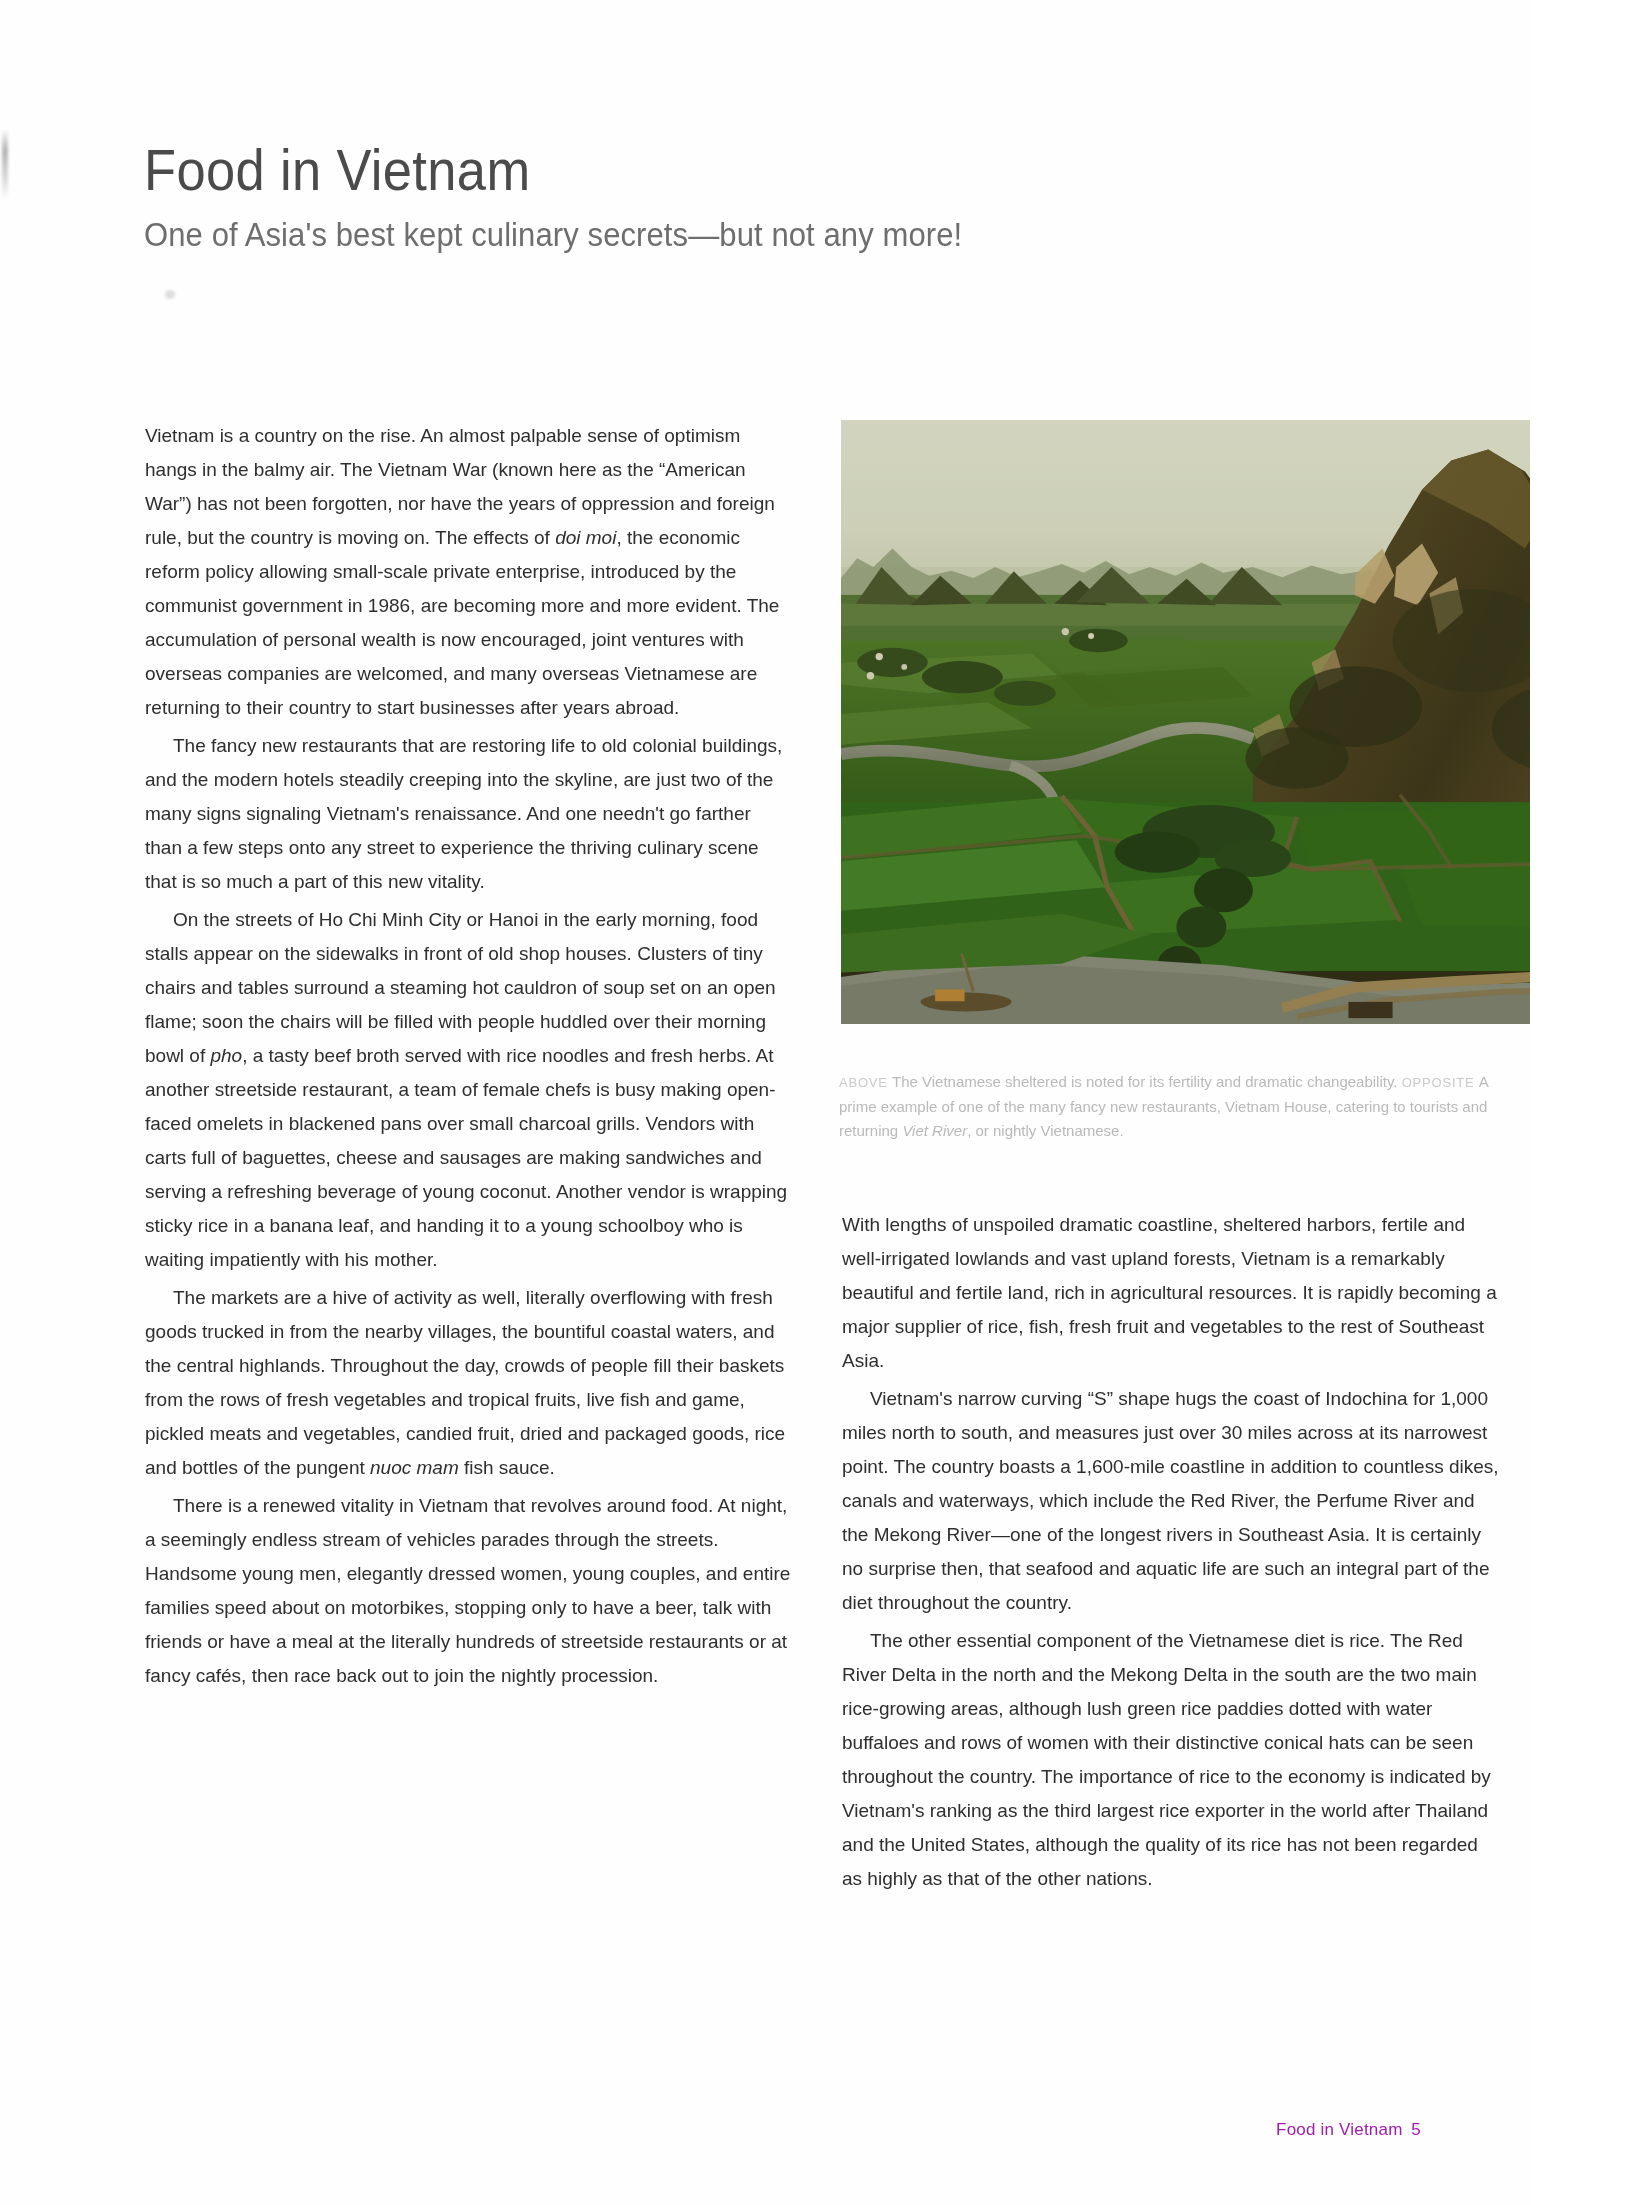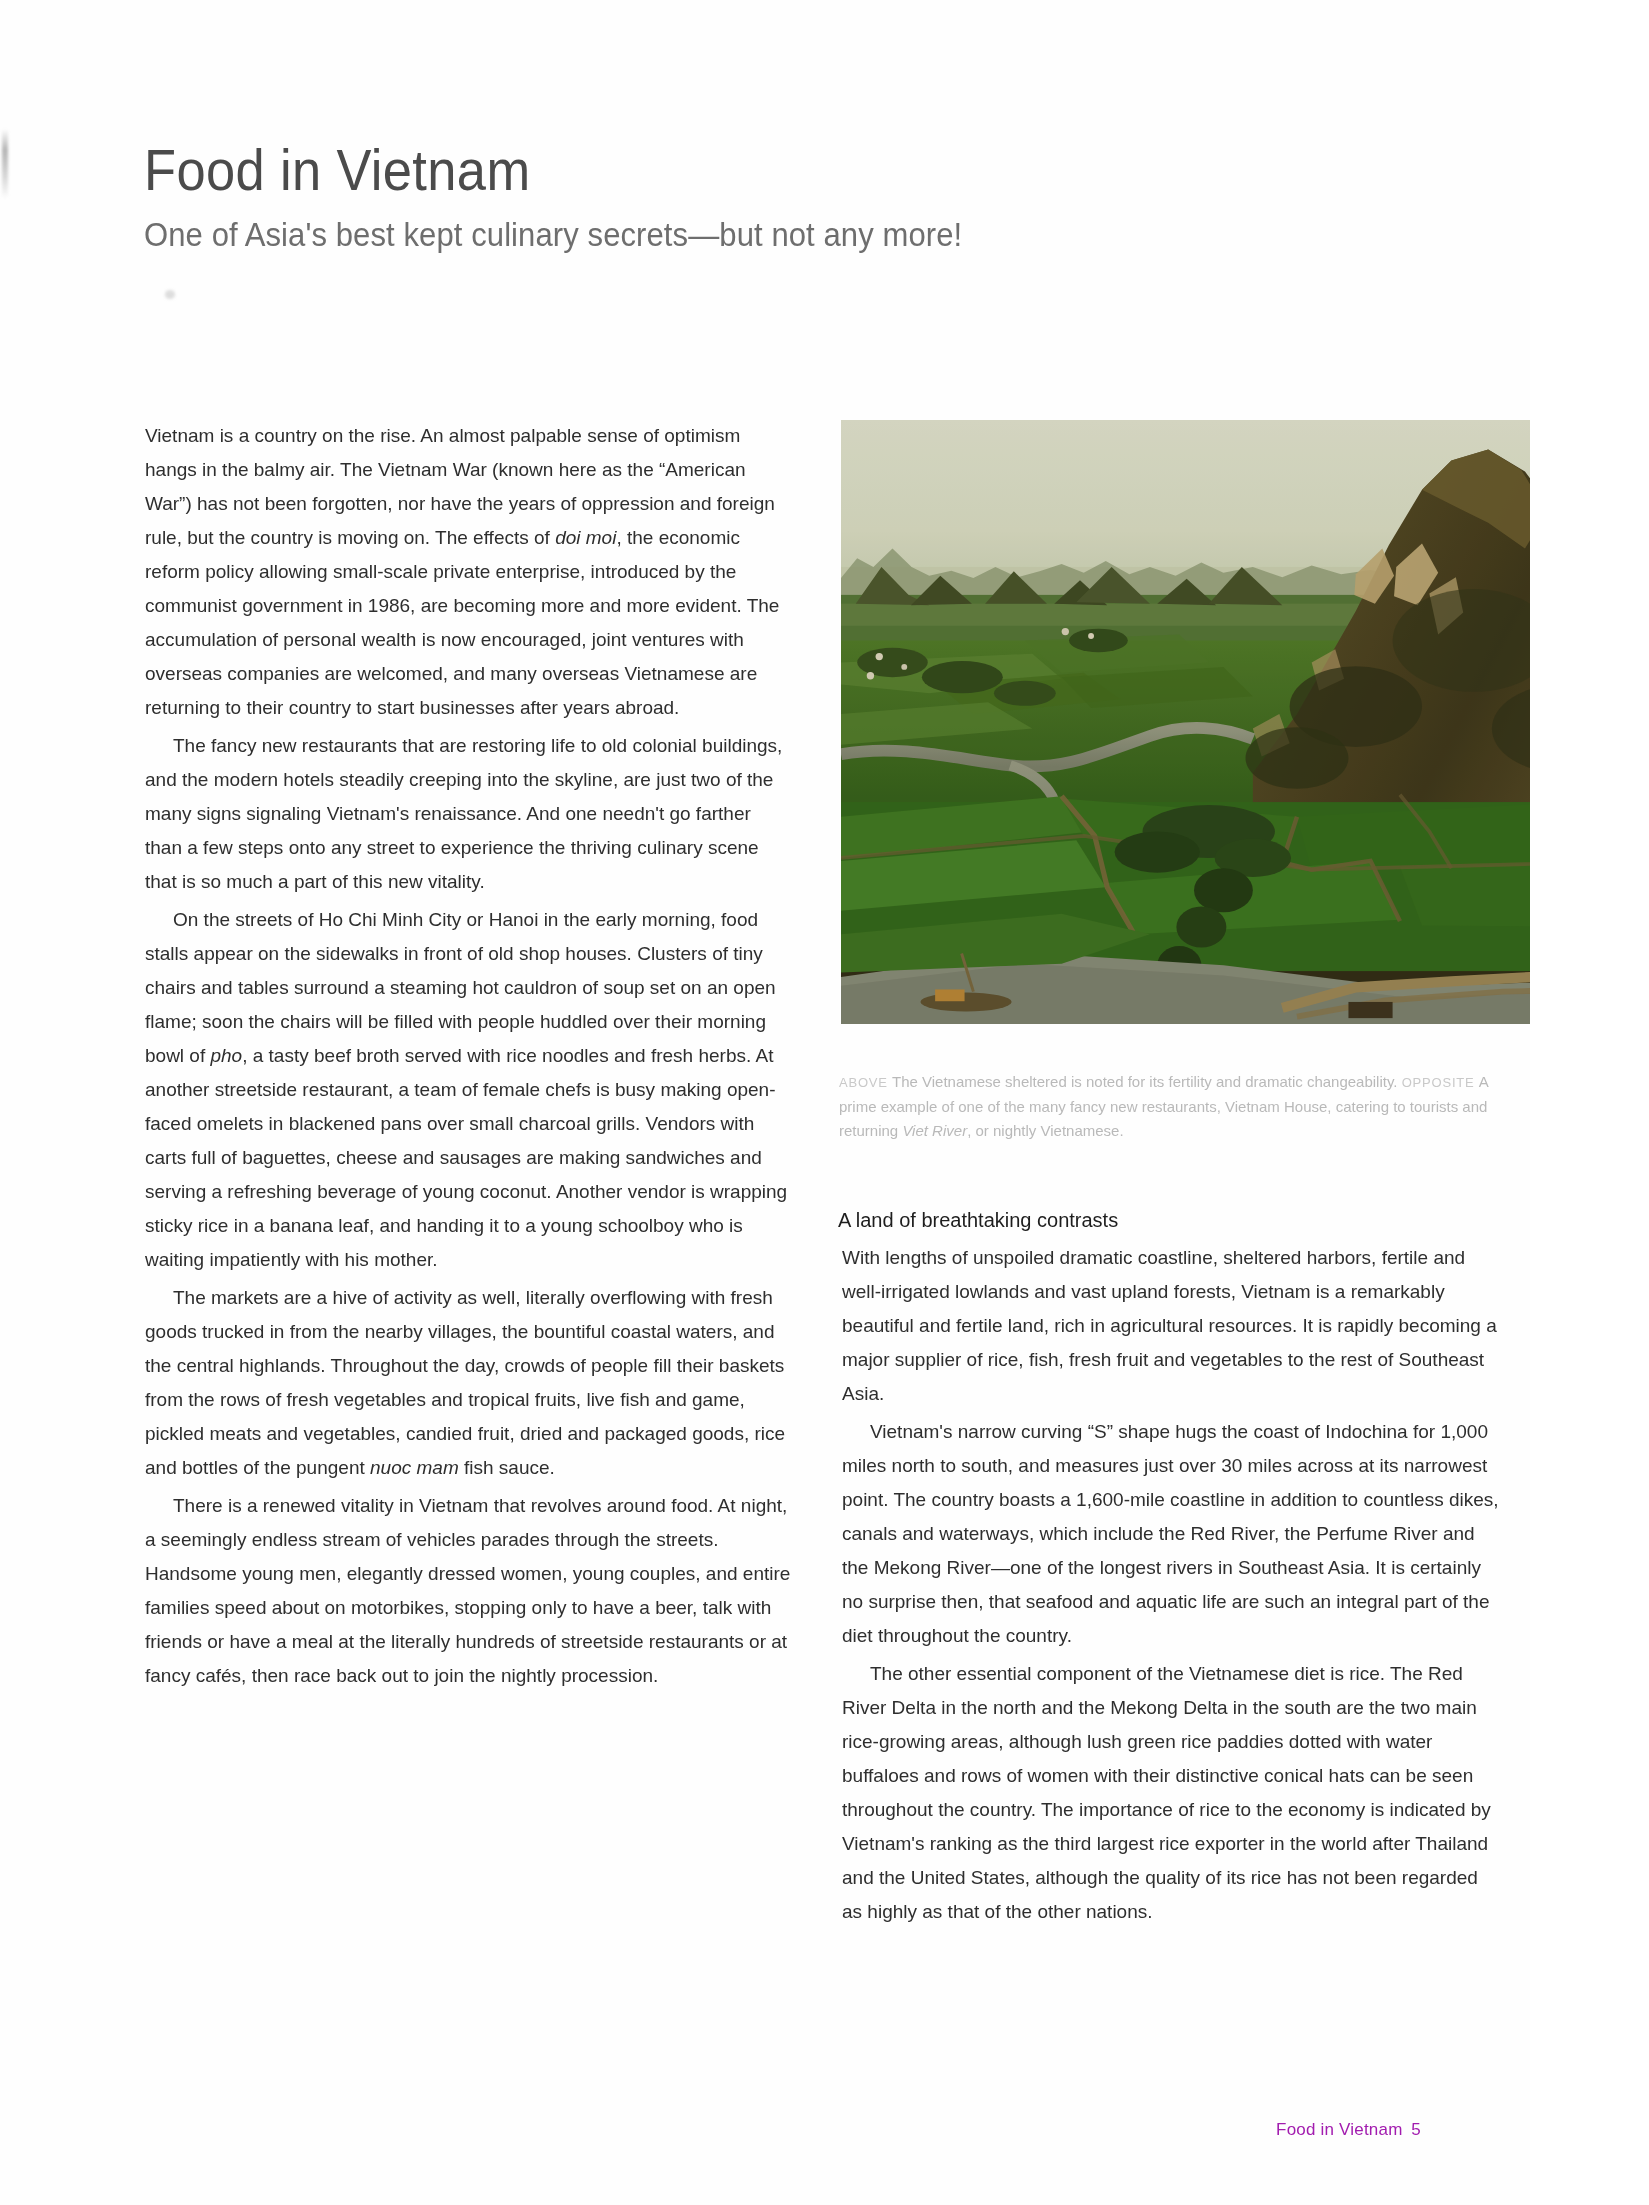--- a/index.html
+++ b/index.html
@@ -295,21 +295,20 @@
 
   <div class="col col-left">
     <p id="lp0">Vietnam is a country on the rise. An almost palpable sense of optimism hangs in the balmy air. The Vietnam War (known here as the “American War”) has not been forgotten, nor have the years of oppression and foreign rule, but the country is moving on. The effects of <em>doi moi</em>, the economic reform policy allowing small-scale private enterprise, introduced by the communist government in 1986, are becoming more and more evident. The accumulation of personal wealth is now encouraged, joint ventures with overseas companies are welcomed, and many overseas Vietnamese are returning to their country to start businesses after years abroad.</p>
     <p class="indent">The fancy new restaurants that are restoring life to old colonial buildings, and the modern hotels steadily creeping into the skyline, are just two of the many signs signaling Vietnam's renaissance. And one needn't go farther than a few steps onto any street to experience the thriving culinary scene that is so much a part of this new vitality.</p>
     <p class="indent" id="lp2">On the streets of Ho Chi Minh City or Hanoi in the early morning, food stalls appear on the sidewalks in front of old shop houses. Clusters of tiny chairs and tables surround a steaming hot cauldron of soup set on an open flame; soon the chairs will be filled with people huddled over their morning bowl of <em>pho</em>, a tasty beef broth served with rice noodles and fresh herbs. At another streetside restaurant, a team of female chefs is busy making open-faced omelets in blackened pans over small charcoal grills. Vendors with carts full of baguettes, cheese and sausages are making sandwiches and serving a refreshing beverage of young coconut. Another vendor is wrapping sticky rice in a banana leaf, and handing it to a young schoolboy who is waiting impatiently with his mother.</p>
     <p class="indent" id="lp3">The markets are a hive of activity as well, literally overflowing with fresh goods trucked in from the nearby villages, the bountiful coastal waters, and the central highlands. Throughout the day, crowds of people fill their baskets from the rows of fresh vegetables and tropical fruits, live fish and game, pickled meats and vegetables, candied fruit, dried and packaged goods, rice and bottles of the pungent <em>nuoc mam</em> fish sauce.</p>
     <p class="indent">There is a renewed vitality in Vietnam that revolves around food. At night, a seemingly endless stream of vehicles parades through the streets. Handsome young men, elegantly dressed women, young couples, and entire families speed about on motorbikes, stopping only to have a beer, talk with friends or have a meal at the literally hundreds of streetside restaurants or at fancy cafés, then race back out to join the nightly procession.</p>
   </div>
 
   <div class="col col-right">
-    <h2 class="section-head">A land of breathtaking contrasts</h2>
     <p>With lengths of unspoiled dramatic coastline, sheltered harbors, fertile and well-irrigated lowlands and vast upland forests, Vietnam is a remarkably beautiful and fertile land, rich in agricultural resources. It is rapidly becoming a major supplier of rice, fish, fresh fruit and vegetables to the rest of Southeast Asia.</p>
     <p class="indent">Vietnam's narrow curving “S” shape hugs the coast of Indochina for 1,000 miles north to south, and measures just over 30 miles across at its narrowest point. The country boasts a 1,600-mile coastline in addition to countless dikes, canals and waterways, which include the Red River, the Perfume River and the Mekong River—one of the longest rivers in Southeast Asia. It is certainly no surprise then, that seafood and aquatic life are such an integral part of the diet throughout the country.</p>
     <p class="indent">The other essential component of the Vietnamese diet is rice. The Red River Delta in the north and the Mekong Delta in the south are the two main rice-growing areas, although lush green rice paddies dotted with water buffaloes and rows of women with their distinctive conical hats can be seen throughout the country. The importance of rice to the economy is indicated by Vietnam's ranking as the third largest rice exporter in the world after Thailand and the United States, although the quality of its rice has not been regarded as highly as that of the other nations.</p>
   </div>
 
   <div class="footer">
     <span>Food in Vietnam</span><span class="pagenum">5</span>
   </div>
 
 </div>

